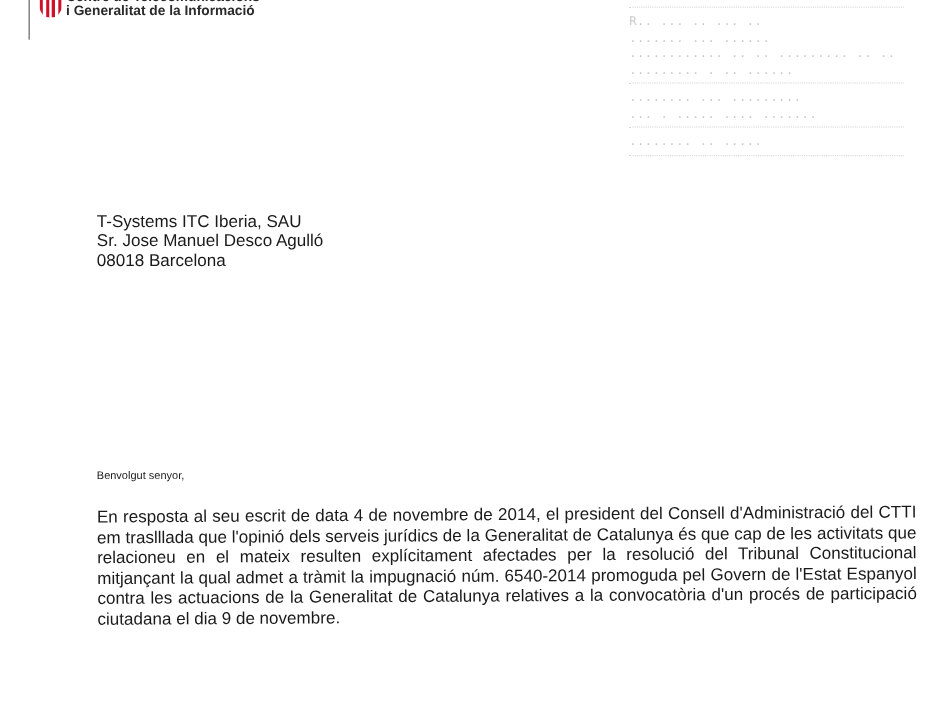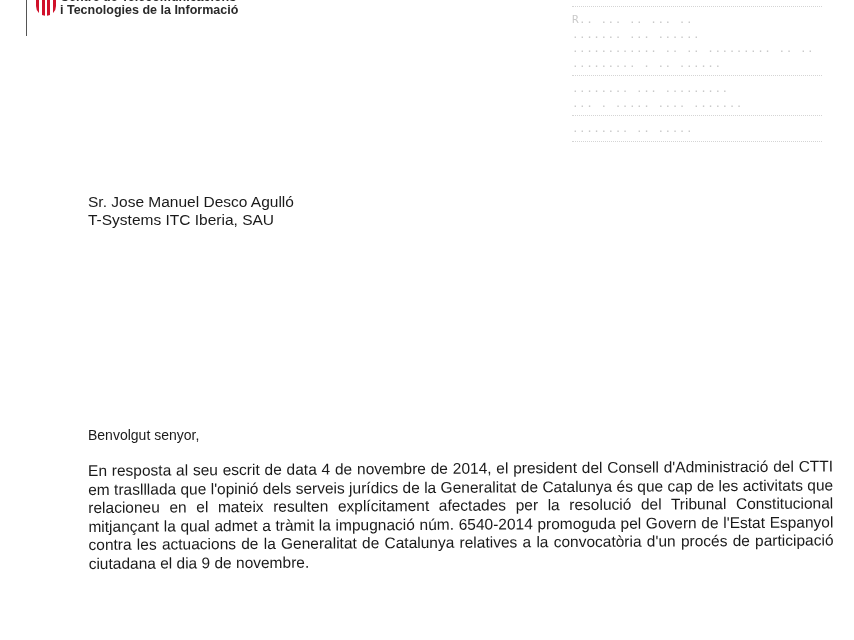--- a/index.html
+++ b/index.html
@@ -7,55 +7,56 @@
          font-family:"Liberation Sans", sans-serif; color:#1a1a1a; }
   .vline { position:absolute; left:26px; top:0; width:1px; height:36px; background:#555; }
   .logo { position:absolute; left:36px; top:-6px; width:20px; height:22px; border-radius:0 0 10px 10px;
           overflow:hidden; display:flex; }
   .logo span { flex:1; }
   .org { position:absolute; left:60px; top:-9px; font-size:12.5px; font-weight:bold; line-height:13px; color:#2a2a2a; }
   .stamp { position:absolute; left:572px; top:2px; width:282px; color:#b8b8b8; font-size:11px;
            font-family:"DejaVu Sans Mono", monospace; line-height:14.5px; letter-spacing:0.5px; opacity:0.75; }
   .stamp .rule { border-top:1px dotted #c8c8c8; margin:4px 0 6px 0; width:250px; }
   .address { position:absolute; left:88px; top:193px; font-size:15.5px; line-height:18px; color:#1a1a1a; }
-  .greeting { position:absolute; left:88px; top:427px; font-size:14px; }
+  .greeting { position:absolute; left:88px; top:427px; font-size:10px; }
   .body { position:absolute; left:88px; top:462px; width:745px; font-size:15.5px; line-height:18.5px;
           text-align:justify; transform:rotate(-0.35deg); transform-origin:left top; }
 </style>
 </head>
 <body>
 
 <div class="vline"></div>
 <div class="logo">
   <span style="background:#d0102a"></span>
     <span style="background:#fff"></span>
   <span style="background:#d0102a"></span>
     <span style="background:#fff"></span>
   <span style="background:#d0102a"></span>
     <span style="background:#fff"></span>
   <span style="background:#d0102a"></span>
 </div>
 <div class="org">
   <div>Centre de Telecomunicacions</div>
-  <div>i Tecnologies de la Informació</div>
+  <div>i Generalitat de la Informació</div>
 </div>
 
 <div class="stamp">
   <div class="rule"></div>
   <div>R.. ... .. ... ..</div>
   <div>....... ... ......</div>
   <div>............ .. .. ......... .. ..</div>
   <div>......... . .. ......</div>
   <div class="rule"></div>
   <div>........ ... .........</div>
   <div>... . ..... .... .......</div>
   <div class="rule"></div>
   <div>........ .. .....</div>
   <div class="rule"></div>
 </div>
 
 <div class="address">
+  <div>T-Systems ITC Iberia, SAU</div>
   <div>Sr. Jose Manuel Desco Agulló</div>
-  <div>T-Systems ITC Iberia, SAU</div>
+  <div>08018 Barcelona</div>
 </div>
 
 <div class="greeting">Benvolgut senyor,</div>
 <div class="body">En resposta al seu escrit de data 4 de novembre de 2014, el president del Consell d'Administració del CTTI em traslllada que l'opinió dels serveis jurídics de la Generalitat de Catalunya és que cap de les activitats que relacioneu en el mateix resulten explícitament afectades per la resolució del Tribunal Constitucional mitjançant la qual admet a tràmit la impugnació núm. 6540-2014 promoguda pel Govern de l'Estat Espanyol contra les actuacions de la Generalitat de Catalunya relatives a la convocatòria d'un procés de participació ciutadana el dia 9 de novembre.</div>
 
 </body></html>

